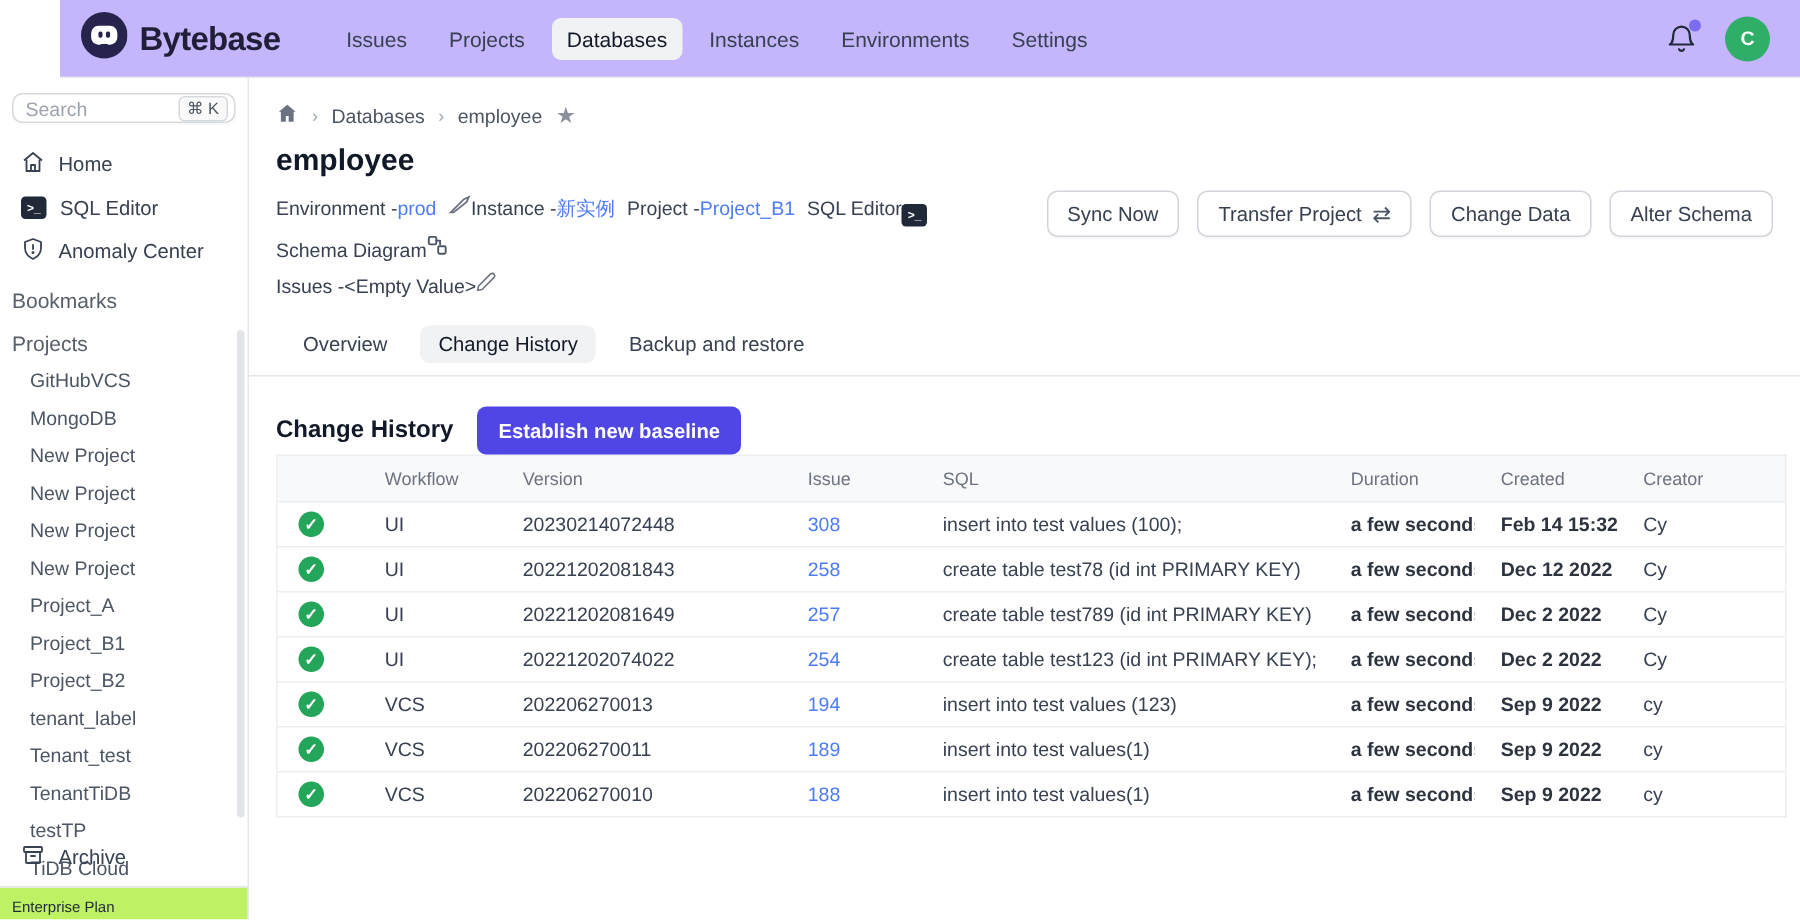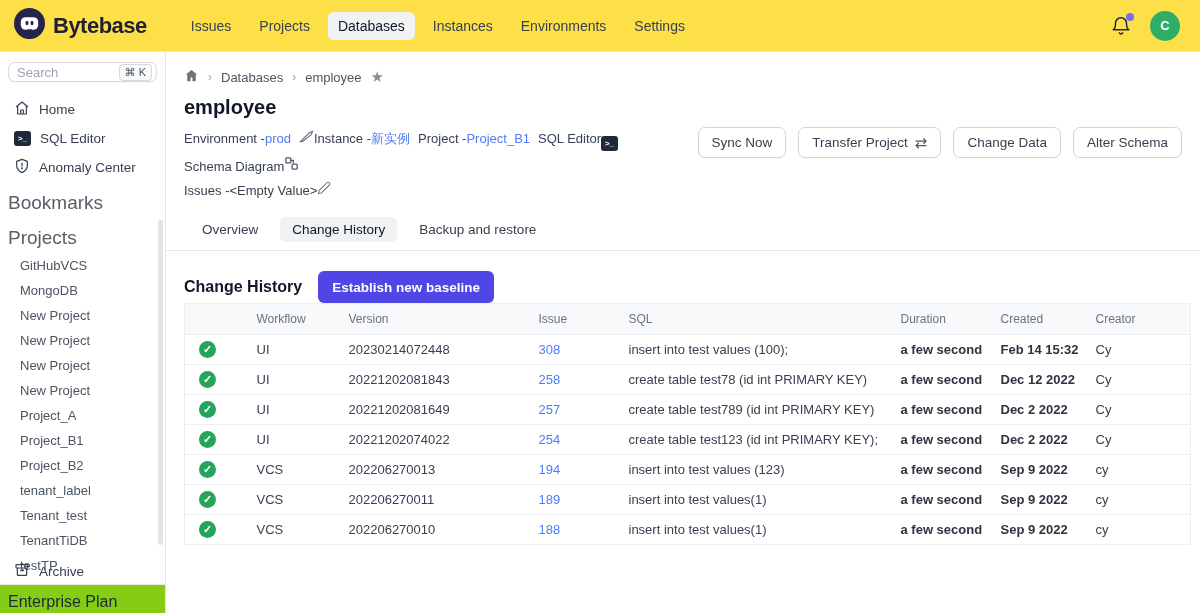--- a/index.html
+++ b/index.html
@@ -1,21 +1,21 @@
 <!DOCTYPE html>
 <html><head>
 <meta charset="utf-8">
 <style>
   * { margin:0; padding:0; box-sizing:border-box; }
   html,body { width:1200px; height:613px; overflow:hidden; background:#fff;
     font-family:"Liberation Sans", sans-serif; color:#374151; }
 
   
   .topbar { height:52px; display:flex; align-items:center; padding:0 20px 0 14px;
-    border-bottom:1px solid #e5e7eb; background:#fde047; }
+    border-bottom:1px solid #e5e7eb; background:#c4b5fd;margin-left:40px; }
   .brand { display:flex; align-items:center; gap:8px; margin-right:34px; cursor:pointer; }
   .brand-name { font-size:22px; font-weight:bold; color:#201f37; letter-spacing:-0.5px; }
   .main-nav { display:flex; align-items:center; gap:8px; }
   .main-nav a { font-size:14px; color:#374151; text-decoration:none; padding:6px 10px; border-radius:6px; }
   .main-nav a.active { background:#f1f2f4; color:#111827; }
   .topbar-right { margin-left:auto; display:flex; align-items:center; gap:18px; }
   .bell-wrap { position:relative; width:22px; height:22px; }
   .bell-dot { position:absolute; top:-2px; right:-2px; width:8px; height:8px; border-radius:50%; }
   .avatar { width:30px; height:30px; border-radius:50%; color:#fff; font-size:13px;
     display:flex; align-items:center; justify-content:center; font-weight:bold; }
@@ -29,28 +29,28 @@
   .search-box { margin:0 8px 12px 8px; height:20px; border:1px solid #d6d9de; border-radius:7px;
     display:flex; align-items:center; padding:0 4px 0 8px; background:#fff; box-shadow:0 1px 1px rgba(0,0,0,.03); }
   .search-box input { border:none; outline:none; width:80px; font-size:13px; color:#374151;
     font-family:"Liberation Sans", sans-serif; }
   .search-box input::placeholder { color:#9ca3af; }
   .kbd { margin-left:auto; font-size:11px; color:#4b5563; border:1px solid #d6d9de; border-radius:4px;
     padding:1px 5px; background:#fafafa; white-space:nowrap; }
   .side-item { display:flex; align-items:center; gap:9px; padding:6px 8px 6px 14px; font-size:13.5px;
     color:#374151; cursor:pointer; }
   .side-item svg { flex-shrink:0; }
-  .side-section { padding:9px 8px 4px 8px; font-size:19px; color:#57606a; }
+  .side-section { padding:9px 8px 4px 8px; font-size:14px; color:#57606a; }
   .proj-item { padding:5px 8px 5px 20px; font-size:13px; color:#4b5563; cursor:pointer; }
   .term-ic { width:17px; height:15px; background:#1f2937; border-radius:3px; color:#fff;
     font-size:8px; font-weight:bold; display:flex; align-items:center; justify-content:center; letter-spacing:0; }
   .side-scrollbar { position:absolute; right:2px; top:168px; width:5px; height:325px;
     background:#e2e4e8; border-radius:3px; }
   .side-footer { position:absolute; bottom:0; left:0; right:0; border-top:1px solid #e5e7eb;
-    padding:8px 8px 2px 8px; font-size:16px; color:#1f2937; background:#84cc16; }
+    padding:8px 8px 2px 8px; font-size:10px; color:#1f2937; background:#bef264; }
   .archive-row { position:absolute; bottom:26px; left:0; right:0; }
 
   
   .crumbs { display:flex; align-items:center; gap:9px; padding:16px 0 0 18px; font-size:13px; color:#4b5563; }
   .crumbs .sep { color:#9ca3af; font-size:12px; }
   .crumb-star { color:#8a919c; font-size:15px; }
   .page-title { font-size:20px; font-weight:bold; color:#111827; padding:10px 0 0 18px; }
   .head-row { display:flex; align-items:flex-start; padding:8px 18px 0 18px; }
   .meta { flex:1; font-size:13px; color:#374151; line-height:24px; }
   .meta-row { display:flex; align-items:flex-end; flex-wrap:wrap; gap:4px 0; }

